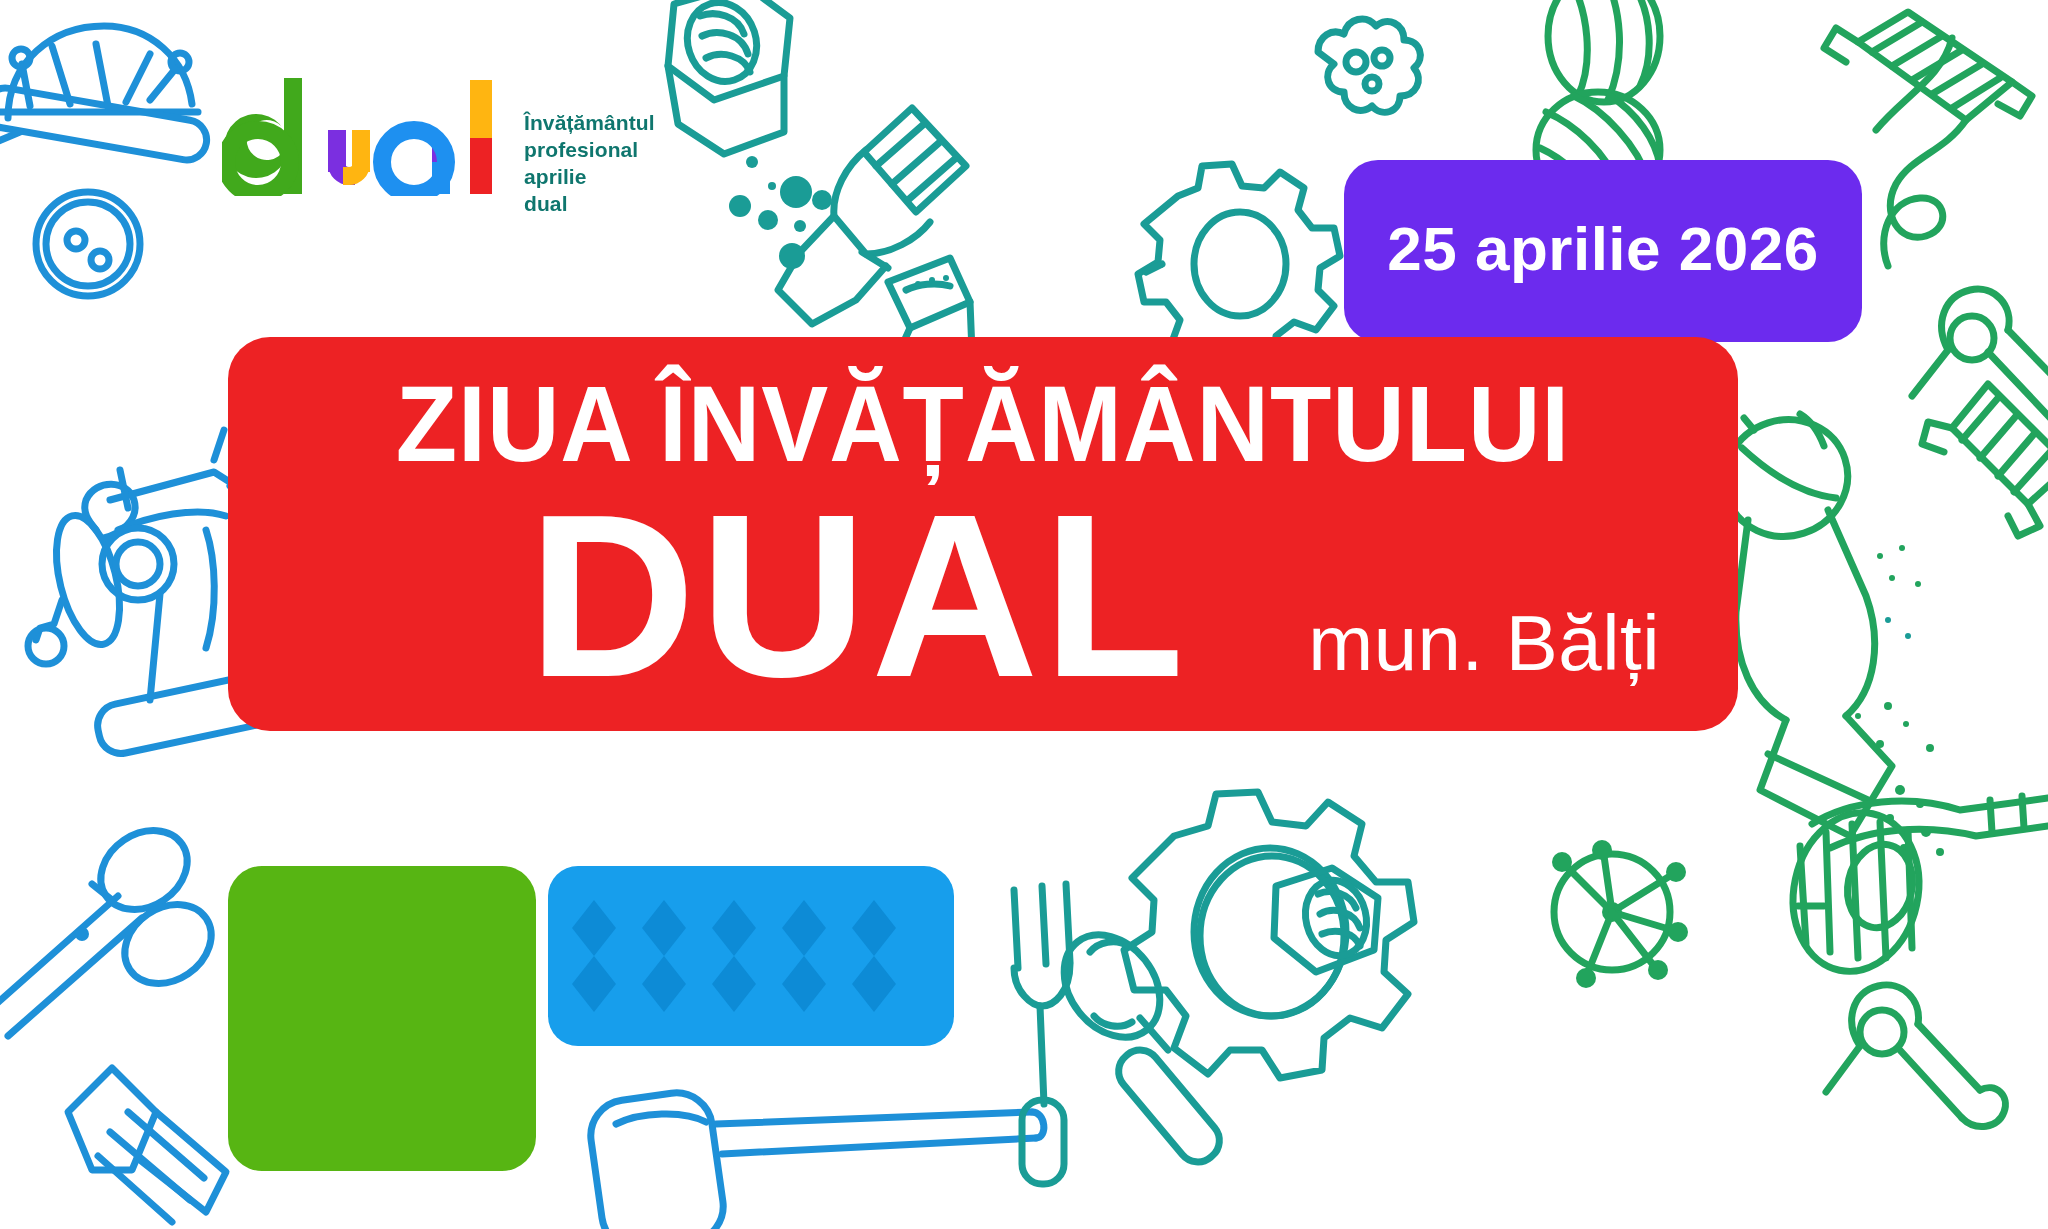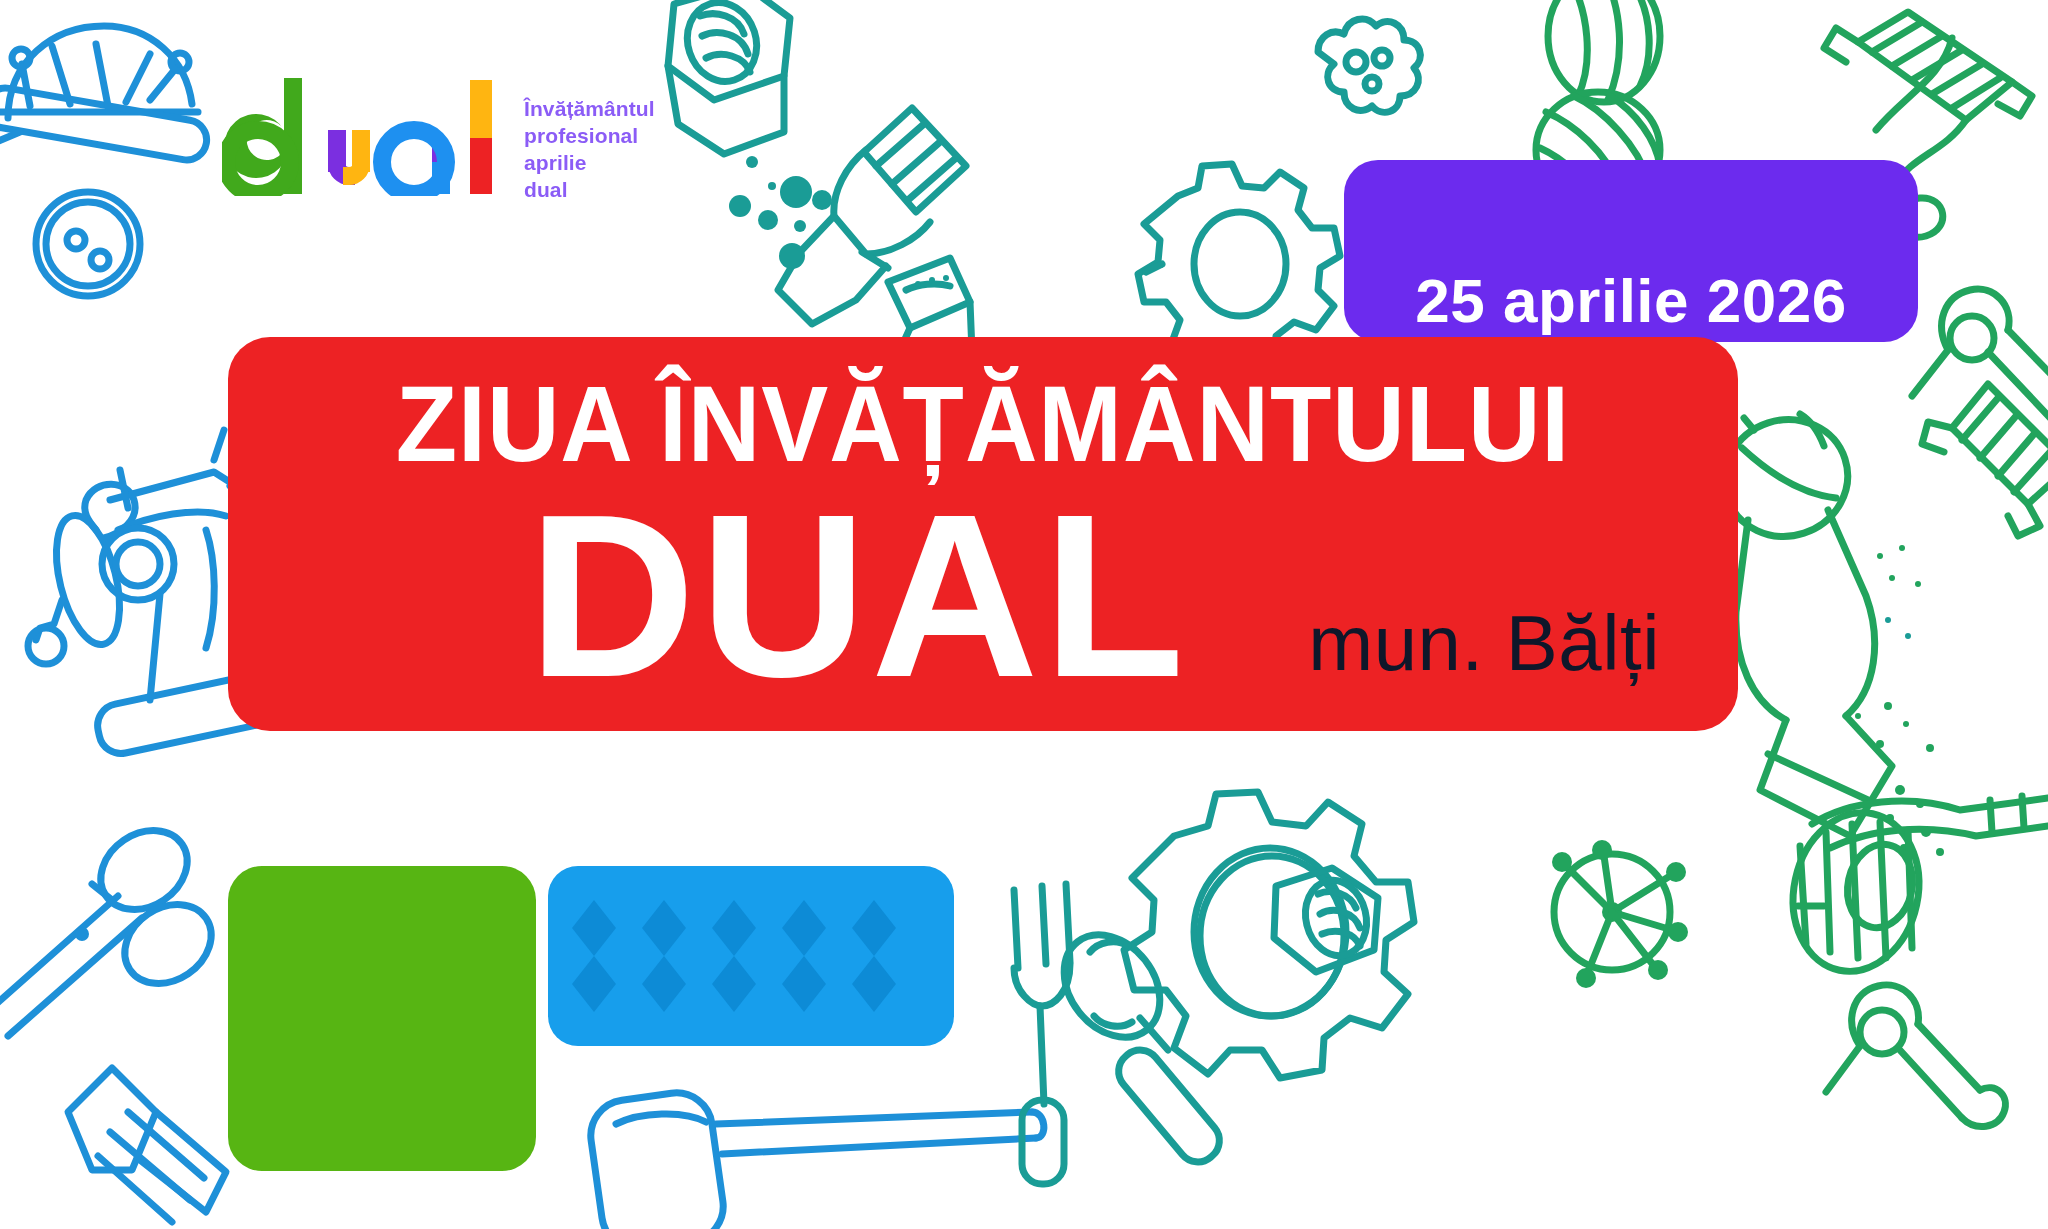--- a/index.html
+++ b/index.html
@@ -12,31 +12,31 @@
   }
   .stage{position:relative;width:2048px;height:1229px;background:#fff;overflow:hidden;}
 
   
   .bg-art{position:absolute;inset:0;width:2048px;height:1229px;pointer-events:none;}
 
   
   .logo-block{position:absolute;left:222px;top:78px;display:flex;align-items:flex-start;}
   .logo-mark{width:288px;height:118px;display:block;}
   .logo-tagline{
-    margin-left:14px;margin-top:18px;
-    color:#8b5cf6;font-weight:bold;font-size:21px;line-height:1.28;
+    margin-left:14px;margin-top:32px;
+    color:#0f766e;font-weight:bold;font-size:21px;line-height:1.28;
     letter-spacing:.1px;
   }
   .logo-tagline div{white-space:nowrap;}
 
   
   .date-badge{
-    position:absolute;left:1344px;top:160px;width:574px;height:182px;
+    position:absolute;left:1344px;top:160px;width:518px;height:182px;
     background:#6C2BEE;border-radius:34px;
-    display:flex;align-items:flex-end;justify-content:center;
+    display:flex;align-items:center;justify-content:center;
     box-sizing:border-box;padding-bottom:6px;
   }
   .date-badge-text{
     color:#ffffff;font-size:62px;font-weight:bold;letter-spacing:.5px;white-space:nowrap;
   }
 
   
   .hero-panel{
     position:absolute;left:228px;top:337px;width:1510px;height:394px;
     background:#ED2224;border-radius:42px;overflow:hidden;
@@ -49,21 +49,21 @@
     white-space:nowrap;
   }
   .hero-word{
     position:absolute;left:300px;top:148px;
     color:#ffffff;font-weight:bold;
     font-size:232px;line-height:.96;letter-spacing:4px;
     white-space:nowrap;
   }
   .hero-place{
     position:absolute;right:78px;bottom:42px;
-    color:#0f172a;font-size:78px;font-weight:normal;letter-spacing:.5px;
+    color:#ffffff;font-size:78px;font-weight:normal;letter-spacing:.5px;
     white-space:nowrap;
   }
 
   
   .block-green{
     position:absolute;left:228px;top:866px;width:308px;height:305px;
     background:#57B513;border-radius:34px;
   }
   .block-blue{
     position:absolute;left:548px;top:866px;width:406px;height:180px;

